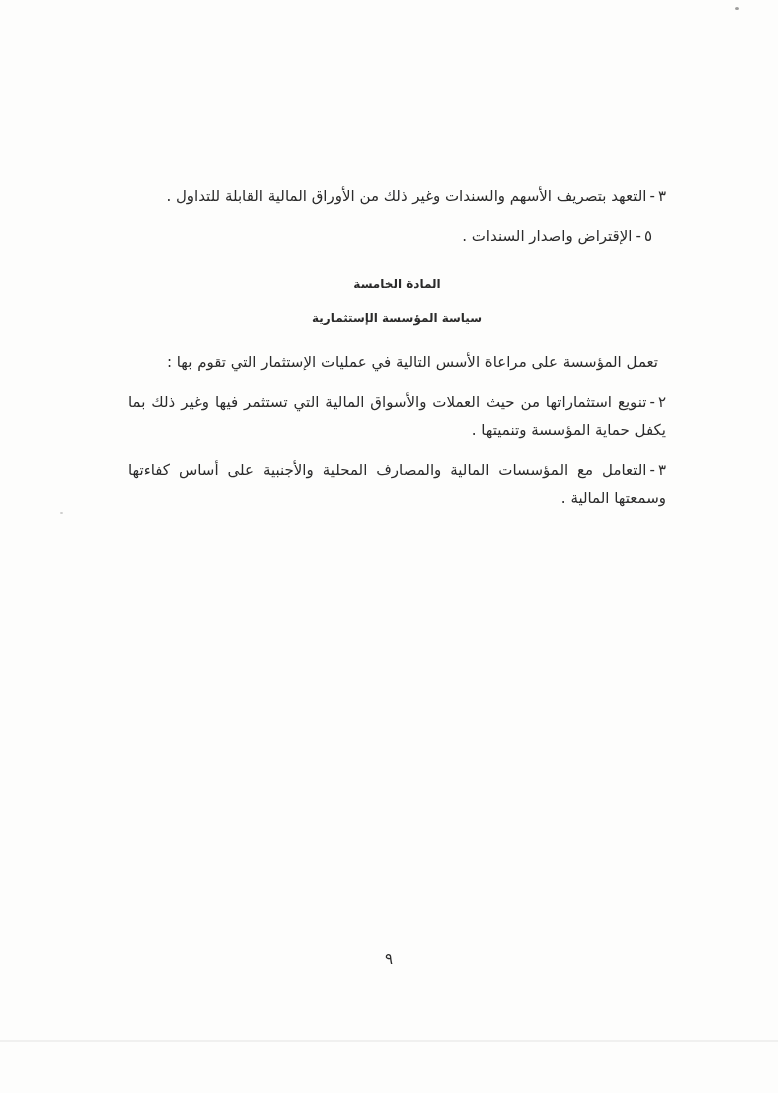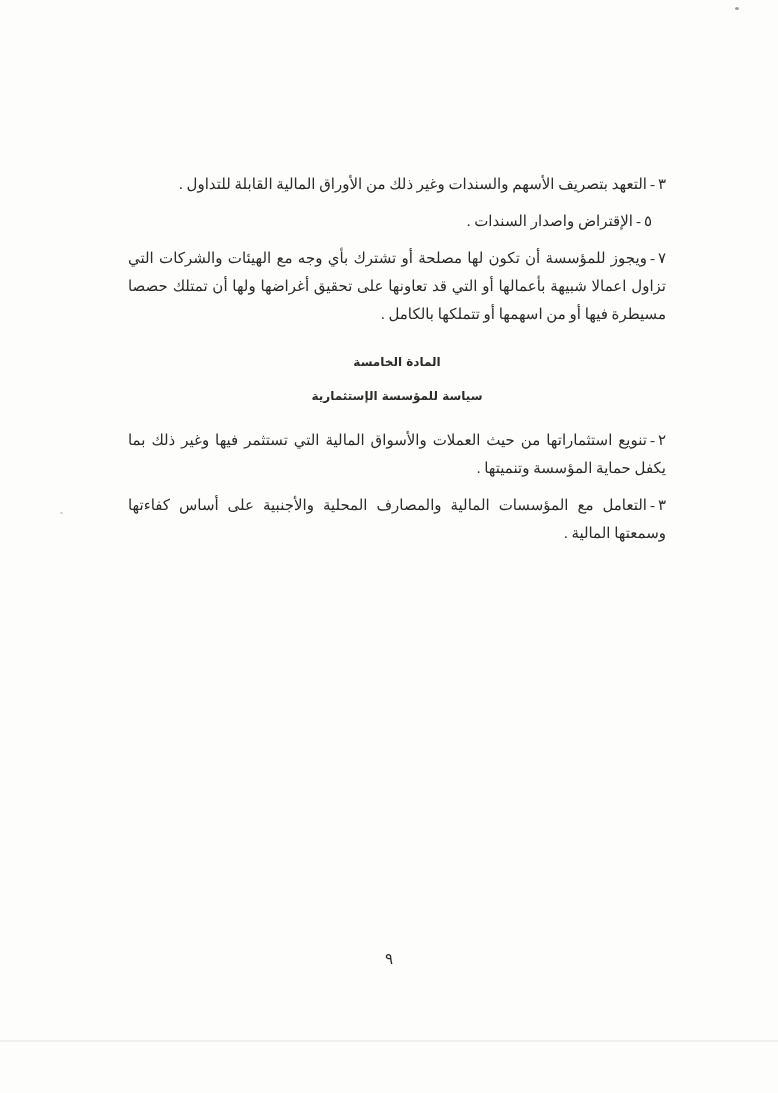--- a/index.html
+++ b/index.html
@@ -25,22 +25,21 @@
     text-align: justify;
     font-size: 15px;
     line-height: 28px;
   }
   .list {
     margin: 0;
     padding: 0;
     list-style: none;
   }
   .item {
-    margin: 0 0 9px 0;
-    font-family: Liberation Serif, serif;
+    margin: 12px 0 9px 0;
   }
   .item.indent {
     padding-right: 14px;
   }
   .num {
     white-space: nowrap;
   }
   .dash {
     margin: 0 3px;
   }
@@ -95,28 +94,26 @@
 
   <main class="content">
 
     <ol class="list">
       <li class="item">
         <span class="num">٣</span><span class="dash">-</span><span class="txt">التعهد بتصريف الأسهم والسندات وغير ذلك من الأوراق المالية القابلة للتداول .</span>
       </li>
       <li class="item indent">
         <span class="num">٥</span><span class="dash">-</span><span class="txt">الإقتراض واصدار السندات .</span>
       </li>
-      <li class="item">
-        <span class="num">٧</span><span class="dash">-</span><span class="txt">ويجوز للمؤسسة أن تكون لها مصلحة أو تشترك بأي وجه مع الهيئات والشركات التي تزاول اعمالا شبيهة بأعمالها أو التي قد تعاونها على تحقيق أغراضها ولها أن تمتلك حصصا مسيطرة فيها أو من اسهمها أو تتملكها بالكامل .</span>
-      </li>
     </ol>
 
     <h2 class="heading">المادة الخامسة</h2>
-    <h3 class="heading sub">سياسة للمؤسسة الإستثمارية</h3>
+    <h3 class="heading sub">سياسة المؤسسة الإستثمارية</h3>
 
+    <p class="intro">تعمل المؤسسة على مراعاة الأسس التالية في عمليات الإستثمار التي تقوم بها :</p>
 
     <ol class="list">
       <li class="item">
         <span class="num">٢</span><span class="dash">-</span><span class="txt">تنويع استثماراتها من حيث العملات والأسواق المالية التي تستثمر فيها وغير ذلك بما يكفل حماية المؤسسة وتنميتها .</span>
       </li>
       <li class="item">
         <span class="num">٣</span><span class="dash">-</span><span class="txt">التعامل مع المؤسسات المالية والمصارف المحلية والأجنبية على أساس كفاءتها وسمعتها المالية .</span>
       </li>
     </ol>
 

